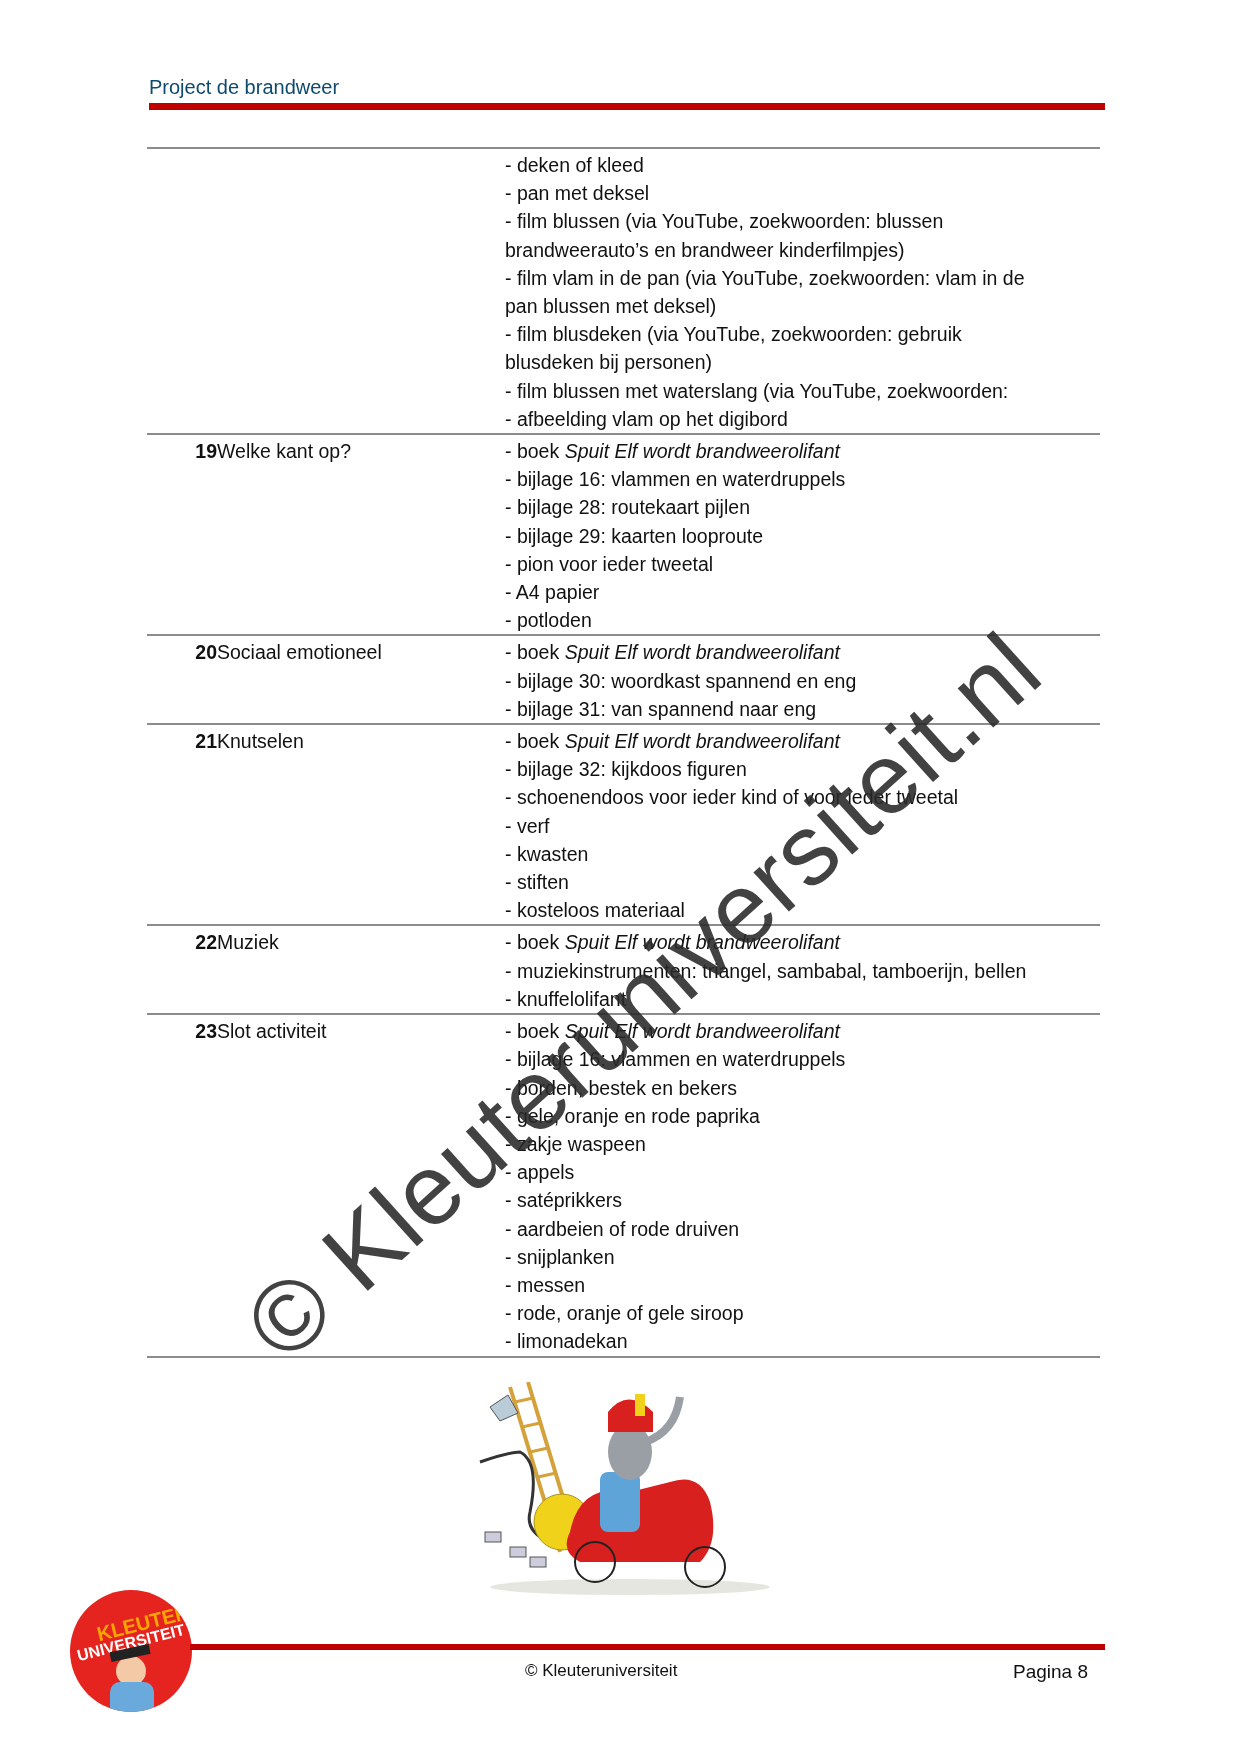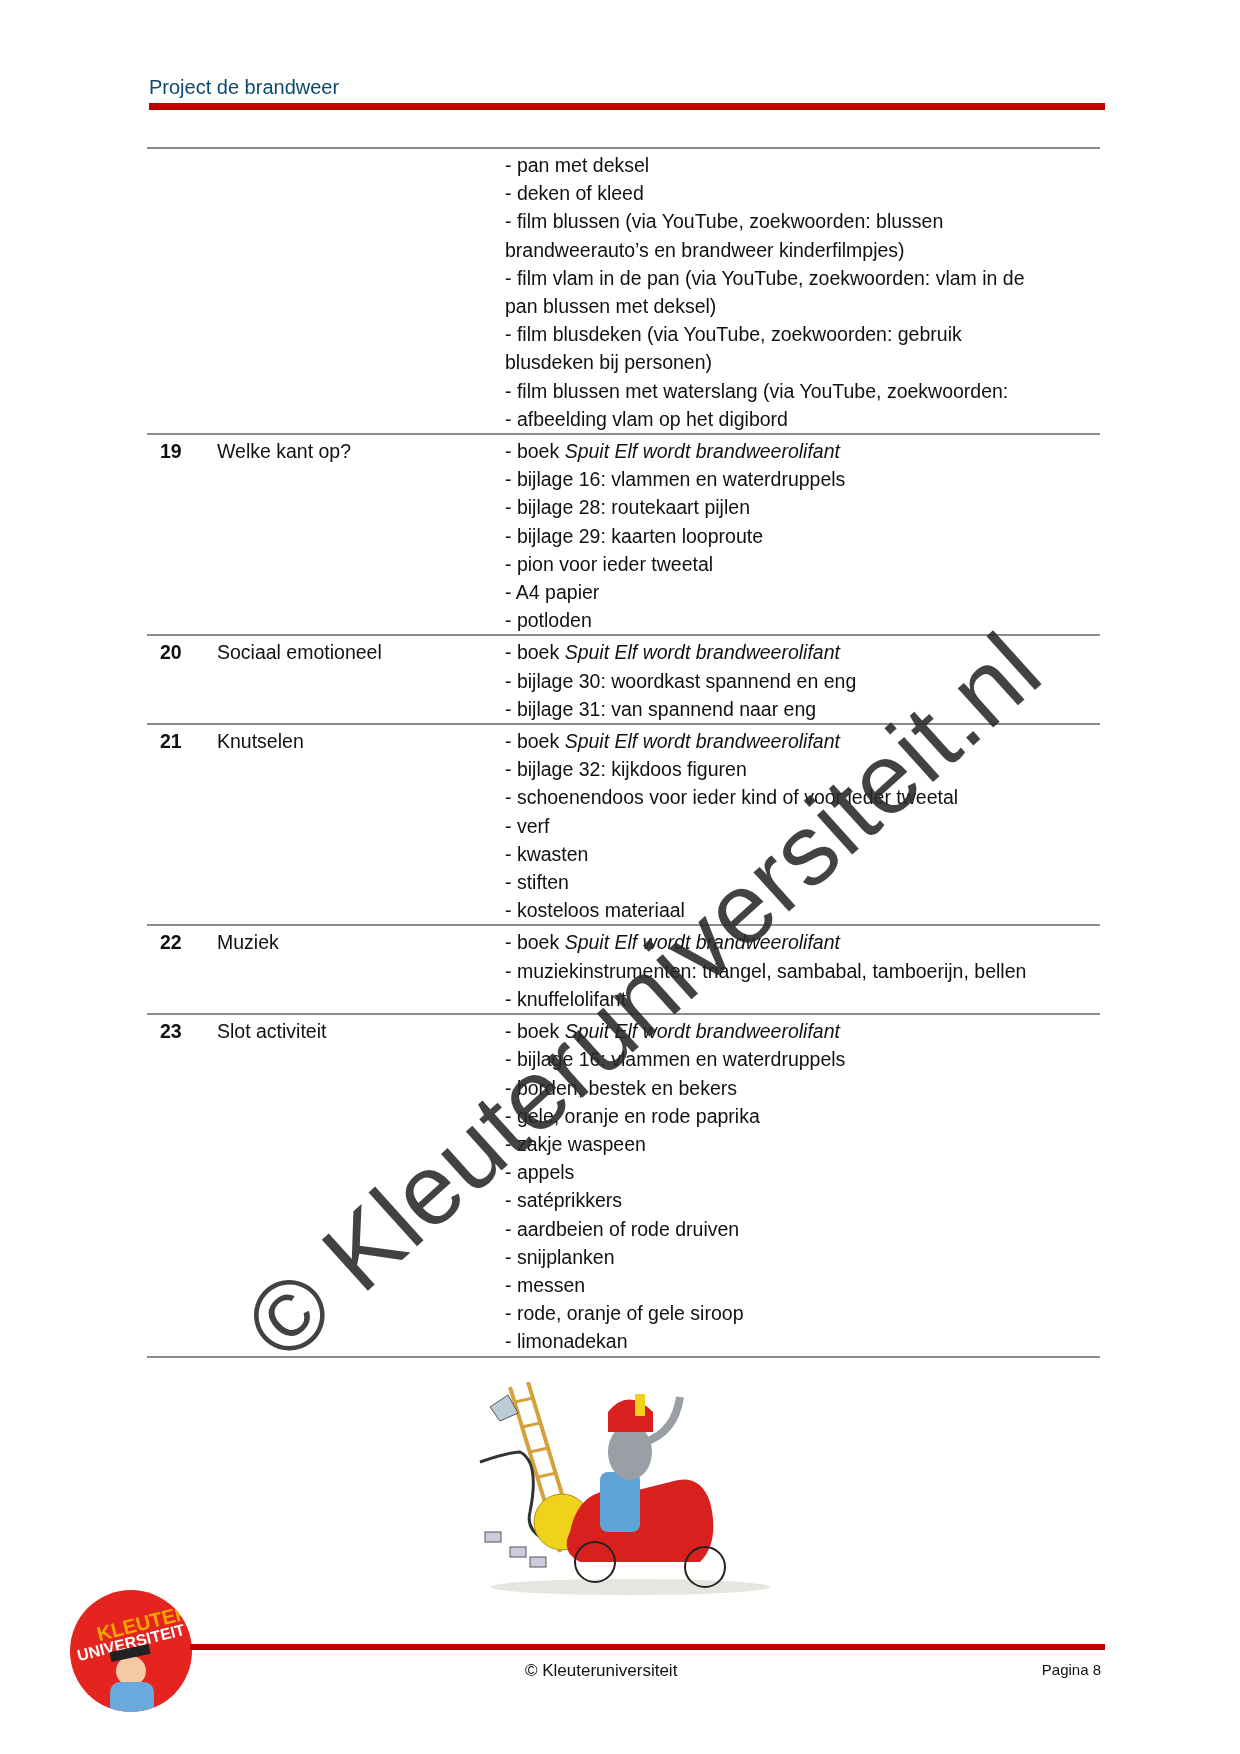--- a/index.html
+++ b/index.html
@@ -3,53 +3,53 @@
 <meta charset="utf-8">
 <style>
   html, body { margin:0; padding:0; background:#fff; }
   body { width:1240px; height:1754px; position:relative; overflow:hidden;
          font-family:"Liberation Sans", sans-serif; color:#111; }
   .hdr-title { position:absolute; left:149px; top:76px; font-size:20px; color:#0c4a6e; }
   .hdr-bar { position:absolute; left:149px; top:103px; width:956px; height:7px; background:#c00000; }
   .table { position:absolute; left:147px; top:147px; width:953px; }
   .rule { height:2px; background:#8c8c8c; }
   .row { display:flex; padding:2px 0 0 0; }
-  .num { width:70px; padding-left:13px; box-sizing:border-box; font-weight:bold; font-size:19.5px; line-height:28.2px; }
+  .num { width:70px; padding-left:13px; box-sizing:border-box; font-weight:bold; font-size:19.5px; line-height:28.2px;text-align:right; }
   .act { width:288px; font-size:19.5px; line-height:28.2px; }
   .mats { flex:1; font-size:19.5px; line-height:28.2px; }
   .mat-line { white-space:nowrap; }
   .mat-line i { font-style:italic;margin-top:48px; }
   .illus { position:absolute; left:470px; top:1382px; width:310px; height:220px; }
   .logo { position:absolute; left:70px; top:1590px; width:122px; height:122px; border-radius:50%;
           background:#e5231f; overflow:hidden; }
   .logo .t1 { position:absolute; left:26px; top:22px; font-size:20px; font-weight:bold; color:#f7a600; transform:rotate(-14deg); }
   .logo .t2 { position:absolute; left:6px; top:44px; font-size:16px; font-weight:bold; color:#fff; transform:rotate(-14deg); }
   .logo .kid { position:absolute; left:46px; top:66px; width:30px; height:30px; border-radius:50%; background:#f4c9a6; }
   .logo .body { position:absolute; left:40px; top:92px; width:44px; height:34px; border-radius:10px 10px 0 0; background:#6aa9dc; }
   .logo .cap { position:absolute; left:40px; top:58px; width:40px; height:10px; background:#222; transform:rotate(-12deg); }
   .ftr-bar { position:absolute; left:190px; top:1644px; width:915px; height:6px; background:#c00000; }
   .ftr-center { position:absolute; left:525px; top:1661px; font-size:17px; }
-  .ftr-right { position:absolute; right:139px; top:1661px; font-size:15px; }
+  .ftr-right { position:absolute; right:152px; top:1661px; font-size:19px; }
   .watermark { position:absolute; left:200px; top:840px; font-size:100px; color:rgba(40,40,40,0.88);
                transform-origin:left center; transform:rotate(-42deg) translate(-250px, 370px); white-space:nowrap; letter-spacing:1px; pointer-events:none; }
 </style>
 </head>
 <body>
 
 <div class="hdr-title">Project de brandweer</div>
 <div class="hdr-bar"></div>
 
 <div class="table" id="mat-table">
     <div class="rule"></div>
     <div class="row">
       <div class="num"></div>
       <div class="act"></div>
       <div class="mats">
+        <div class="mat-line">- deken of kleed</div>
         <div class="mat-line">- pan met deksel</div>
-        <div class="mat-line">- deken of kleed</div>
         <div class="mat-line">- film blussen (via YouTube, zoekwoorden: blussen</div>
         <div class="mat-line">brandweerauto’s en brandweer kinderfilmpjes)</div>
         <div class="mat-line">- film vlam in de pan (via YouTube, zoekwoorden: vlam in de</div>
         <div class="mat-line">pan blussen met deksel)</div>
         <div class="mat-line">- film blusdeken (via YouTube, zoekwoorden: gebruik</div>
         <div class="mat-line">blusdeken bij personen)</div>
         <div class="mat-line">- film blussen met waterslang (via YouTube, zoekwoorden:</div>
         <div class="mat-line">- afbeelding vlam op het digibord</div>
       </div>
     </div>

